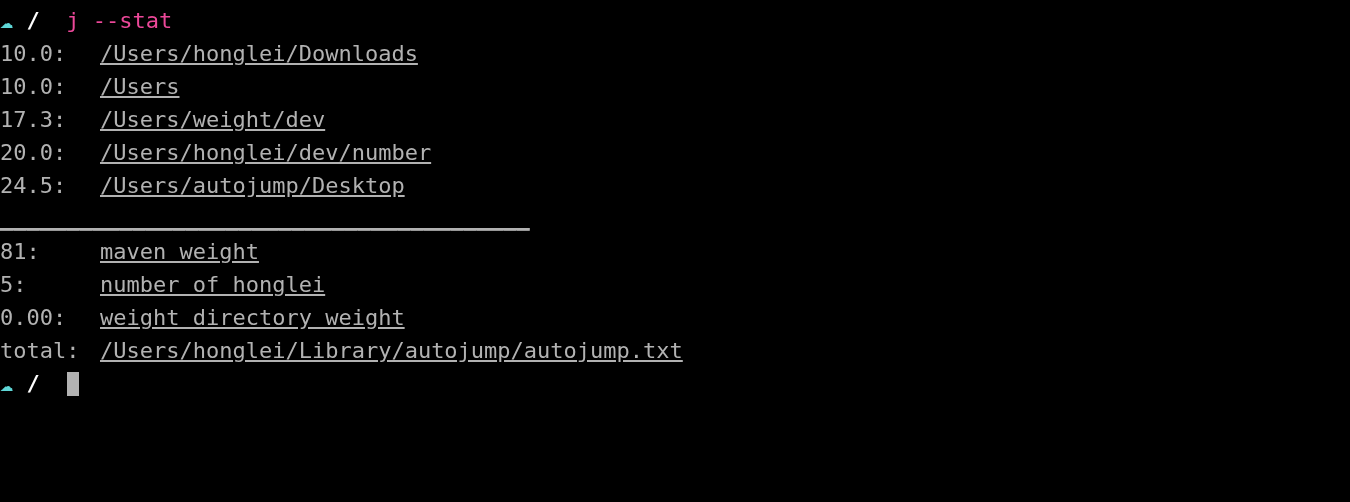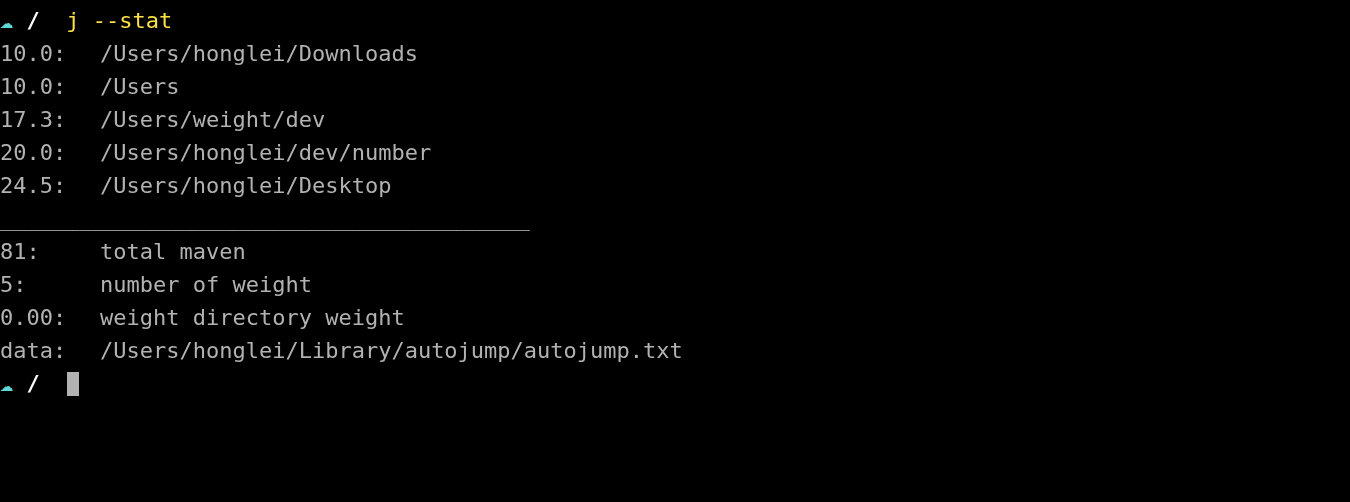--- a/index.html
+++ b/index.html
@@ -13,34 +13,35 @@
       font-family: "Menlo", "Monaco", "Consolas", monospace;
       font-size: 22px;
       line-height: 1.5;
       padding: 4px 0;
       width: 1350px;
       height: 502px;
       overflow: hidden;
     }
     .line {
       white-space: pre;
+      text-decoration: underline;
     }
     .prompt-line {
       white-space: pre;
     }
     .cloud-icon {
       color: #5fd7d7;
       display: inline;
     }
     .path-segment {
       color: #fff;
       font-weight: bold;
     }
     .command {
-      color: #fde047;
+      color: #ec4899;
     }
     .cursor {
       display: inline-block;
       width: 12px;
       height: 24px;
       background: #b2b2b2;
       vertical-align: text-bottom;
       margin-left: 1px;
     }
     .key-col {
@@ -49,21 +50,21 @@
     }
   </style>
 </head>
 <body>
 
 <div class="prompt-line"><span class="cloud-icon">☁</span> <span class="path-segment">/</span>  <span class="command">j --stat</span></div>
 <div class="line"><span class="key-col">10.0:</span><span>/Users/honglei/Downloads</span></div>
 <div class="line"><span class="key-col">10.0:</span><span>/Users</span></div>
 <div class="line"><span class="key-col">17.3:</span><span>/Users/weight/dev</span></div>
 <div class="line"><span class="key-col">20.0:</span><span>/Users/honglei/dev/number</span></div>
-<div class="line"><span class="key-col">24.5:</span><span>/Users/honglei/Desktop</span></div>
+<div class="line"><span class="key-col">24.5:</span><span>/Users/autojump/Desktop</span></div>
 <div class="line">________________________________________</div>
 <div class="line"></div>
-<div class="line"><span class="key-col">81:</span><span>total maven</span></div>
-<div class="line"><span class="key-col">5:</span><span>number of weight</span></div>
+<div class="line"><span class="key-col">81:</span><span>maven weight</span></div>
+<div class="line"><span class="key-col">5:</span><span>number of honglei</span></div>
 <div class="line"><span class="key-col">0.00:</span><span>weight directory weight</span></div>
 <div class="line"></div>
-<div class="line"><span class="key-col">data:</span><span>/Users/honglei/Library/autojump/autojump.txt</span></div>
+<div class="line"><span class="key-col">total:</span><span>/Users/honglei/Library/autojump/autojump.txt</span></div>
 <div class="prompt-line"><span class="cloud-icon">☁</span> <span class="path-segment">/</span>  <span class="cursor"></span></div>
 
 </body></html>

